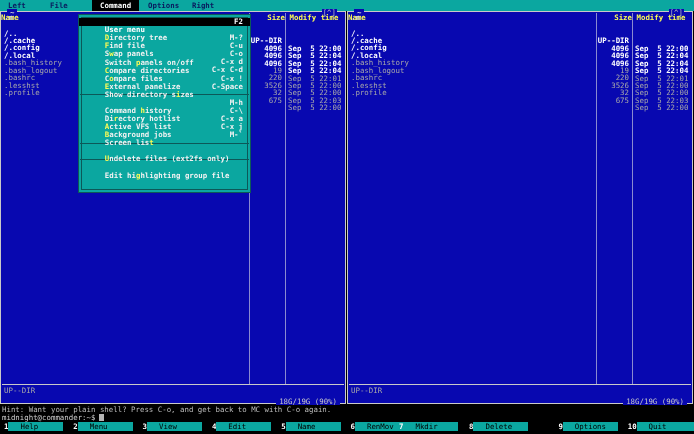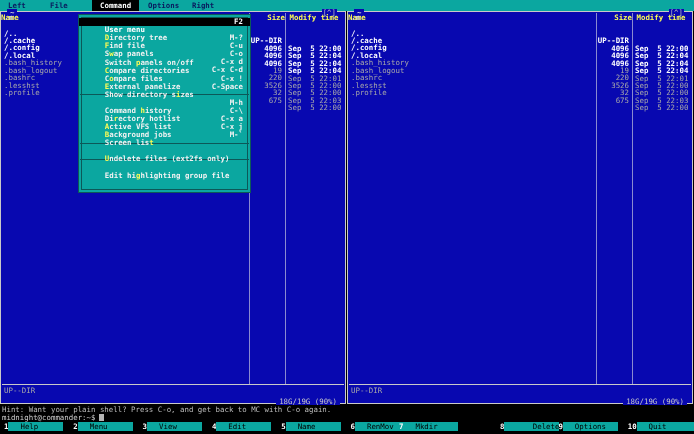--- a/index.html
+++ b/index.html
@@ -346,21 +346,21 @@
   </span>
 
   <span class="fkey" style="left: 350.5px;">
     <span class="num">6</span><span class="lbl">RenMov</span>
   </span>
 
   <span class="fkey" style="left: 399px;">
     <span class="num">7</span><span class="lbl">Mkdir</span>
   </span>
 
-  <span class="fkey" style="left: 500px; text-align: right;">
+  <span class="fkey" style="left: 469px;">
     <span class="num">8</span><span class="lbl">Delete</span>
   </span>
 
   <span class="fkey" style="left: 558.4px;">
     <span class="num">9</span><span class="lbl">Options</span>
   </span>
 
   <span class="fkey last" style="left: 627.7px;">
     <span class="num">10</span><span class="lbl">Quit</span>
   </span>

